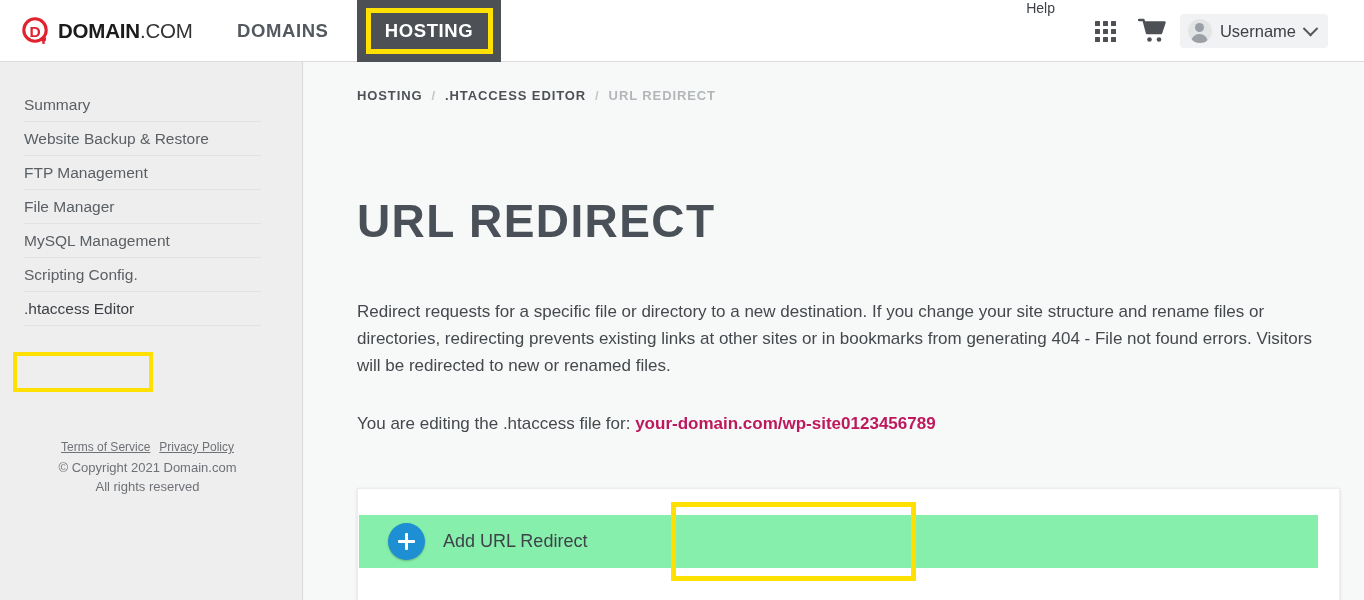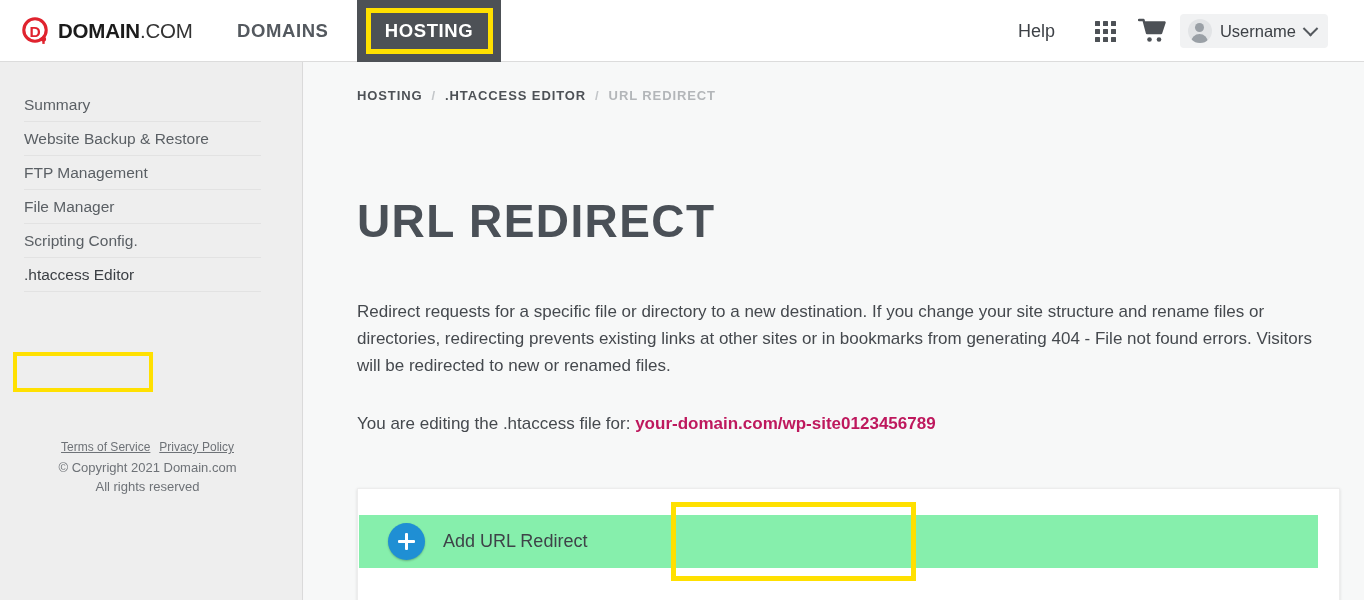--- a/index.html
+++ b/index.html
@@ -78,22 +78,22 @@
     width: 127px; height: 46px;
     border: 5px solid #ffe000;
     box-sizing: border-box;
     pointer-events: none;
   }
 
   .help-link {
     position: absolute;
     right: 309px; top: 0;
     height: 62px;
-    display: flex; align-items: center;
-    font-size: 18px;
+    display: flex; align-items: flex-start;
+    font-size: 14px;
     color: #3d4146;
     cursor: pointer;
   }
   .apps-icon {
     position: absolute;
     right: 248px; top: 21px;
     width: 21px; height: 21px;
     display: grid;
     grid-template-columns: repeat(3, 1fr);
     grid-template-rows: repeat(3, 1fr);
@@ -397,20 +397,23 @@
     <div class="side-item">
       <span>Website Backup &amp; Restore</span>
     </div>
     <div class="side-item">
       <span>FTP Management</span>
     </div>
     <div class="side-item">
       <span>File Manager</span>
     </div>
     <div class="side-item">
+      <span>MySQL Management</span>
+    </div>
+    <div class="side-item">
       <span>Scripting Config.</span>
     </div>
     <div class="side-item active">
       <span>.htaccess Editor</span>
     </div>
   </div>
 
   <div class="hl-htaccess"></div>
 
   <div class="side-footer">

